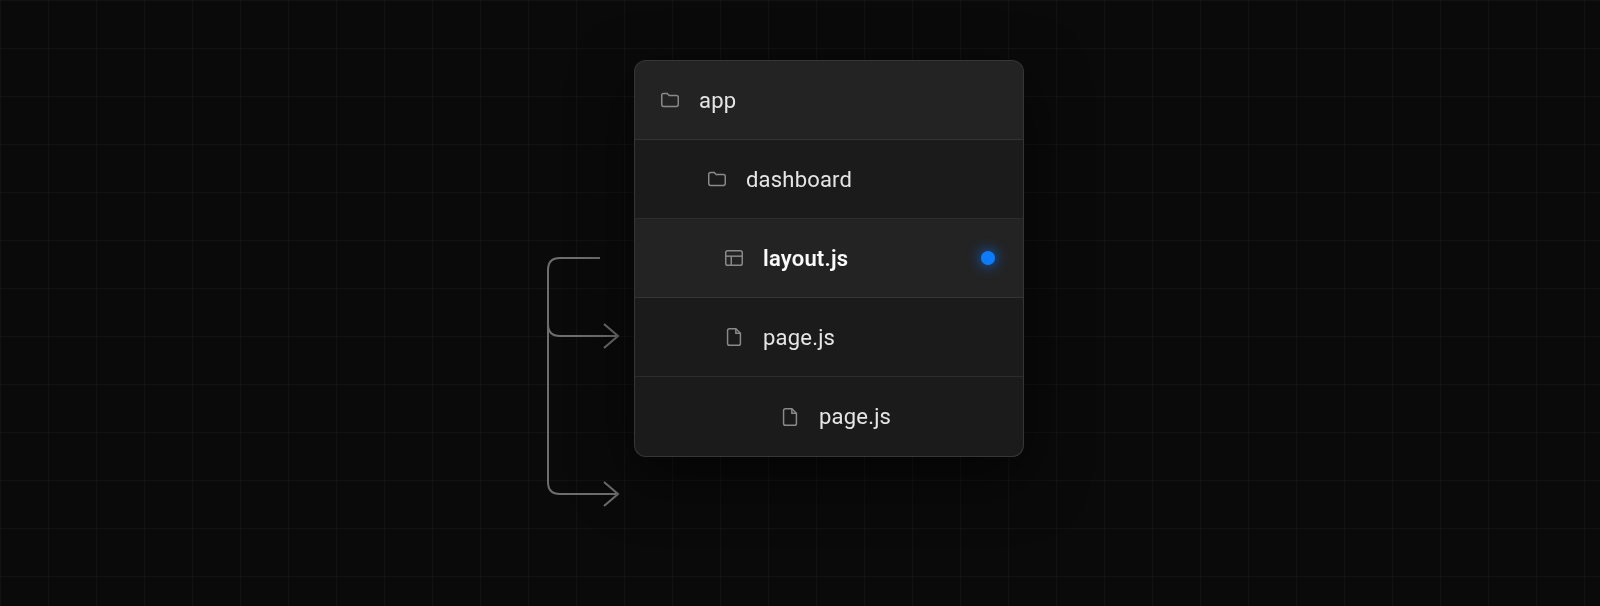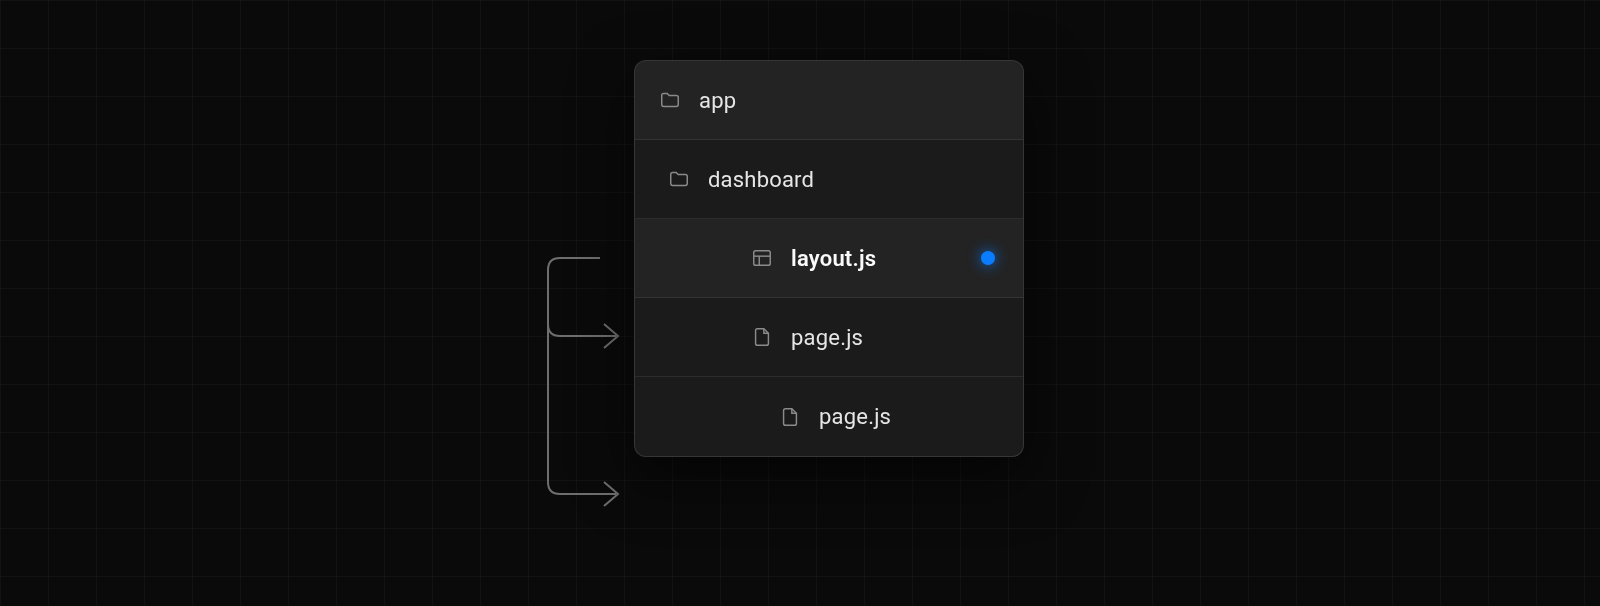--- a/index.html
+++ b/index.html
@@ -46,22 +46,22 @@
       font-size: 22px;
       color: #e6e6e6;
       cursor: pointer;
     }
     .tree-row:last-child {
       border-bottom: none;
     }
     .tree-row.highlight {
       background: rgba(255,255,255,0.035);
     }
-    .indent-1 { padding-left: 33px; }
-    .indent-2 { padding-left: 116px; }
+    .indent-1 { padding-left: 71px; }
+    .indent-2 { padding-left: 88px; }
     .indent-3 { padding-left: 144px; }
     .icon {
       width: 22px;
       height: 22px;
       flex-shrink: 0;
       display: inline-flex;
       align-items: center;
       justify-content: center;
     }
     .icon svg {

